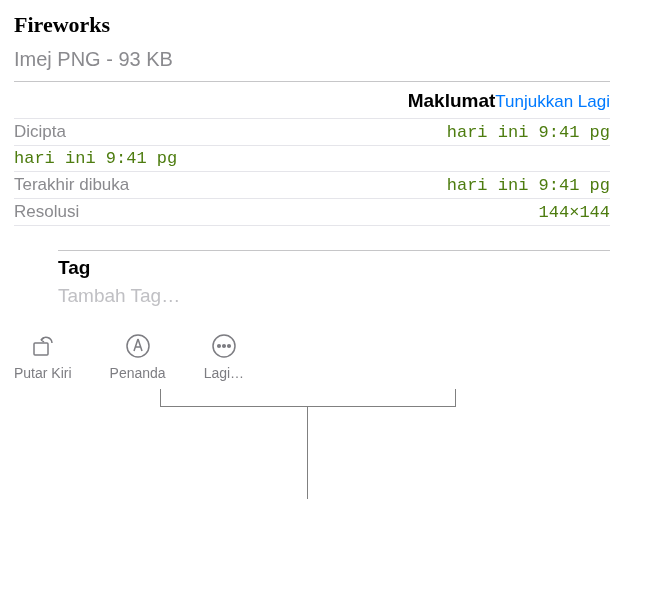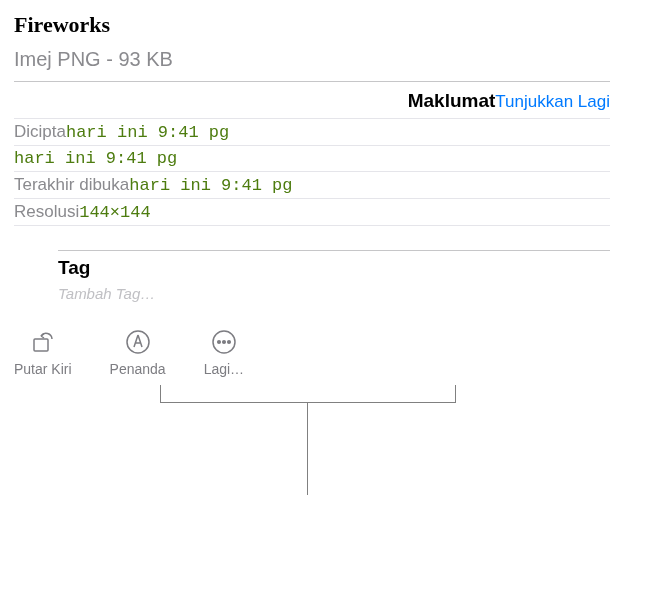--- a/index.html
+++ b/index.html
@@ -46,20 +46,21 @@
       font-weight: 700;
       color: #000;
     }
     .link {
       font-size: 17px;
       color: #007aff;
       cursor: pointer;
     }
     .row {
       display: flex;
+      justify-content: space-between;
       align-items: center;
       padding: 3px 0;
       border-bottom: 1px solid #e5e5ea;
       font-size: 17px;
     }
     .row:first-of-type {
       border-top: 1px solid #e5e5ea;
     }
     .row .label {
       color: #8a8a8e;
@@ -75,25 +76,24 @@
     .tag-title {
       font-size: 19px;
       font-weight: 700;
       color: #000;
       border-top: 1px solid #c6c6c8;
       padding-top: 6px;
     }
     .tag-input {
       border: none;
       outline: none;
-      font-size: 15px;
+      font-size: 19px;
       color: #701a75;
       margin-top: 6px;
       width: 100%;
-      font-style: italic;
     }
     .tag-input::placeholder {
       color: #c0c0c4;
     }
     .toolbar {
       display: flex;
       gap: 38px;
       margin-top: 26px;
     }
     .tool-btn {

